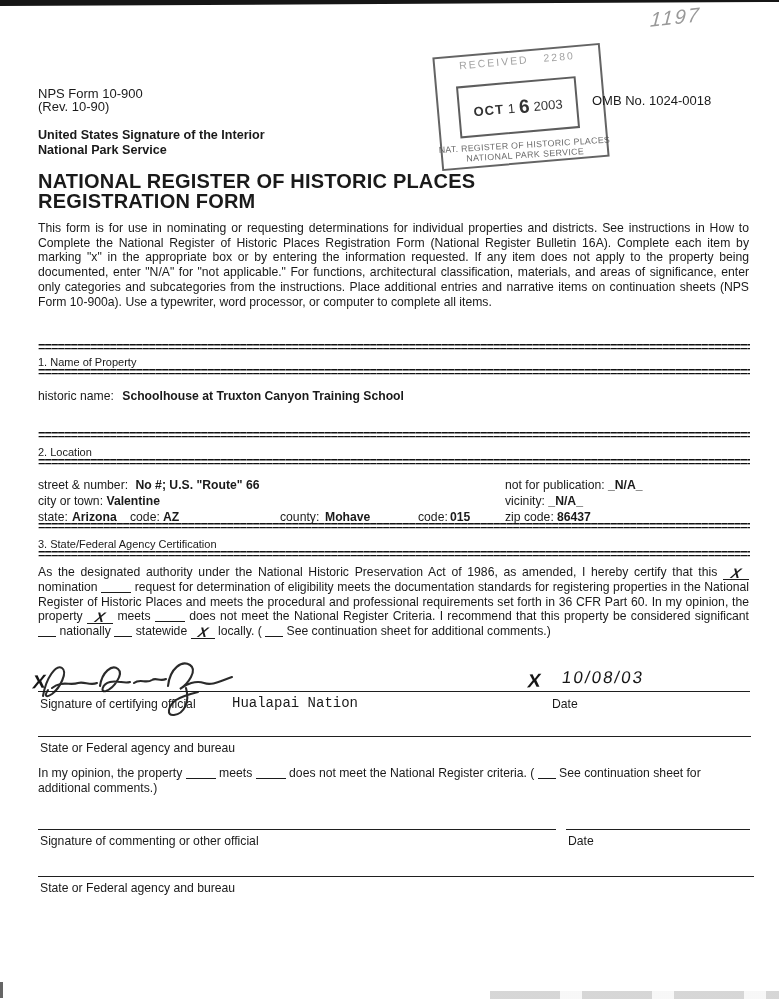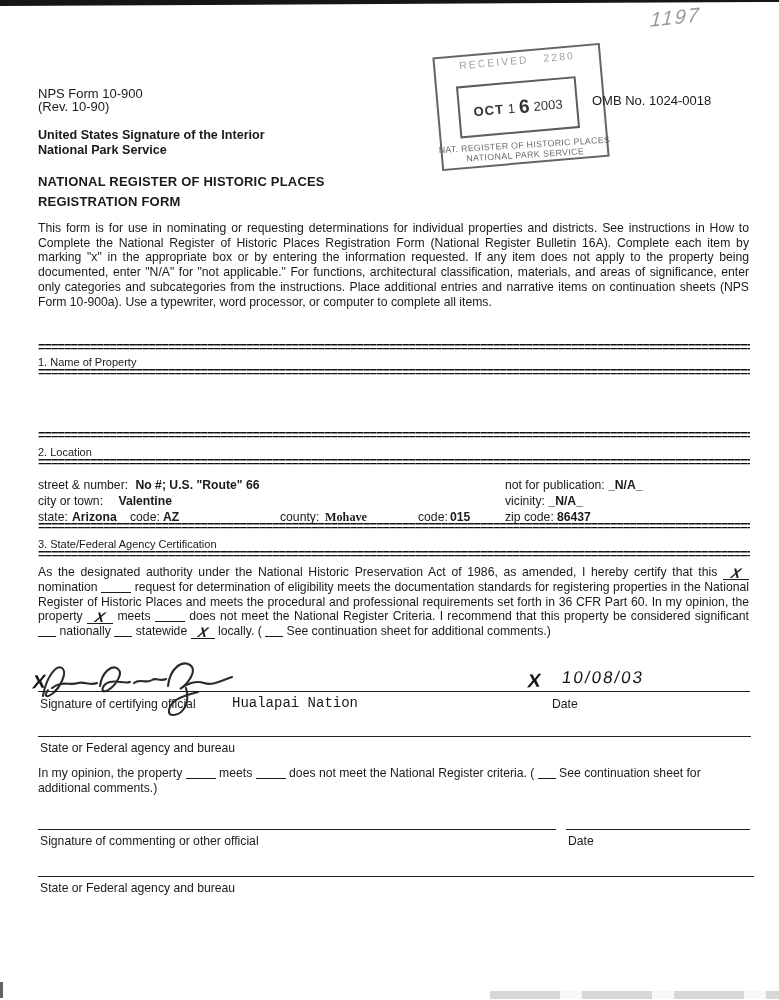--- a/index.html
+++ b/index.html
@@ -6,21 +6,21 @@
   .page{position:relative;width:779px;height:1000px;background:#fff;overflow:hidden;
         font-family:"Liberation Sans",sans-serif;color:#1a1a1a;}
   .abs{position:absolute;}
   .b{font-weight:bold;}
   .fs11{font-size:13px;line-height:13px;}
   .topbar{position:absolute;top:0;left:0;width:779px;height:6px;background:#161616;
           clip-path:polygon(0 0,100% 0,100% 32%,0 100%);}
   .corner-note{position:absolute;left:650px;top:6px;font-size:20px;color:#999;
           font-style:italic;letter-spacing:2px;transform:rotate(-6deg) skewX(-10deg);}
   .hdr-dept{font-size:12.6px;line-height:15px;font-weight:bold;}
-  .form-title{font-size:13px;line-height:19.5px;font-weight:bold;letter-spacing:.2px;}
+  .form-title{font-size:20px;line-height:19.5px;font-weight:bold;letter-spacing:.2px;}
   .intro{width:711px;text-align:justify;font-size:12.2px;line-height:14.7px;}
   .eq{left:38px;width:712px;height:12px;line-height:11px;overflow:hidden;white-space:nowrap;
       font-family:"Liberation Mono",monospace;font-size:12.5px;font-weight:bold;
       letter-spacing:-1px;color:#111;}
   .sechead{font-size:11px;font-weight:normal;}
   .row{font-size:12.2px;}
   .cert{left:38px;width:711px;text-align:justify;font-size:12.2px;line-height:14.6px;}
   .blank,.xblank{display:inline-block;border-bottom:1.4px solid #1b1b1b;height:12px;
       vertical-align:-2px;text-align:center;}
   .w18{width:18px}.w24{width:24px}.w26{width:26px}.w30{width:30px}
@@ -91,48 +91,52 @@
     <div class="stamp-l1">NAT. REGISTER OF HISTORIC PLACES</div>
     <div class="stamp-l2">NATIONAL PARK SERVICE</div>
   </div>
 
   <div class="abs intro" style="left:38px;top:221px;">This form is for use in nominating or requesting determinations for individual properties and districts.  See instructions in How to Complete the National Register of Historic Places Registration Form (National Register Bulletin 16A).  Complete each item by marking "x" in the appropriate box or by entering the information requested.  If any item does not apply to the property being documented, enter "N/A" for "not applicable."  For functions, architectural classification, materials, and areas of significance, enter only categories and subcategories from the instructions.  Place additional entries and narrative items on continuation sheets (NPS Form 10-900a).  Use a typewriter, word processor, or computer to complete all items.</div>
 
   <div class="abs eq" style="top:343px;">==============================================================================================================</div>
   <div class="abs sechead" style="left:38px;top:356px;">1. Name of Property</div>
   <div class="abs eq" style="top:368px;">==============================================================================================================</div>
 
+  <div class="abs row" style="left:38px;top:389px;">
+    <span>historic name:</span>
+    <span class="b" style="margin-left:5px;">Schoolhouse at Truxton Canyon Training School</span>
+  </div>
 
   <div class="abs eq" style="top:431px;">==============================================================================================================</div>
   <div class="abs sechead" style="left:38px;top:446px;">2. Location</div>
   <div class="abs eq" style="top:458px;">==============================================================================================================</div>
 
   <div class="abs row" style="left:38px;top:478px;width:712px;">
     <span>street &amp; number:</span>
     <span class="b" style="margin-left:4px;">No #; U.S. "Route" 66</span>
     <span class="abs" style="left:467px;top:0;">
       <span>not for publication:</span>
       <span class="b">_N/A_</span>
     </span>
   </div>
   <div class="abs row" style="left:38px;top:494px;width:712px;">
     <span>city or town:</span>
-    <span class="b" style="margin-left:12px;">Valentine</span>
+    <span class="b" style="margin-left:0;">Valentine</span>
     <span class="abs" style="left:467px;top:0;">
       <span>vicinity:</span>
       <span class="b">_N/A_</span>
     </span>
   </div>
   <div class="abs row" style="left:38px;top:510px;width:712px;height:15px;">
     <span class="abs" style="left:0;">state:</span>
     <span class="abs b" style="left:34px;">Arizona</span>
     <span class="abs" style="left:92px;">code:</span>
     <span class="abs b" style="left:125px;">AZ</span>
     <span class="abs" style="left:242px;">county:</span>
-    <span class="abs b" style="left:287px;font-family:Liberation Serif, serif;">Mohave</span>
+    <span class="abs b" style="left:287px;">Mohave</span>
     <span class="abs" style="left:380px;">code:</span>
     <span class="abs b" style="left:412px;">015</span>
     <span class="abs" style="left:467px;">zip code:</span>
     <span class="abs b" style="left:519px;">86437</span>
   </div>
 
   <div class="abs eq" style="top:522px;">==============================================================================================================</div>
   <div class="abs sechead" style="left:38px;top:538px;">3. State/Federal Agency Certification</div>
   <div class="abs eq" style="top:550px;">==============================================================================================================</div>
 

